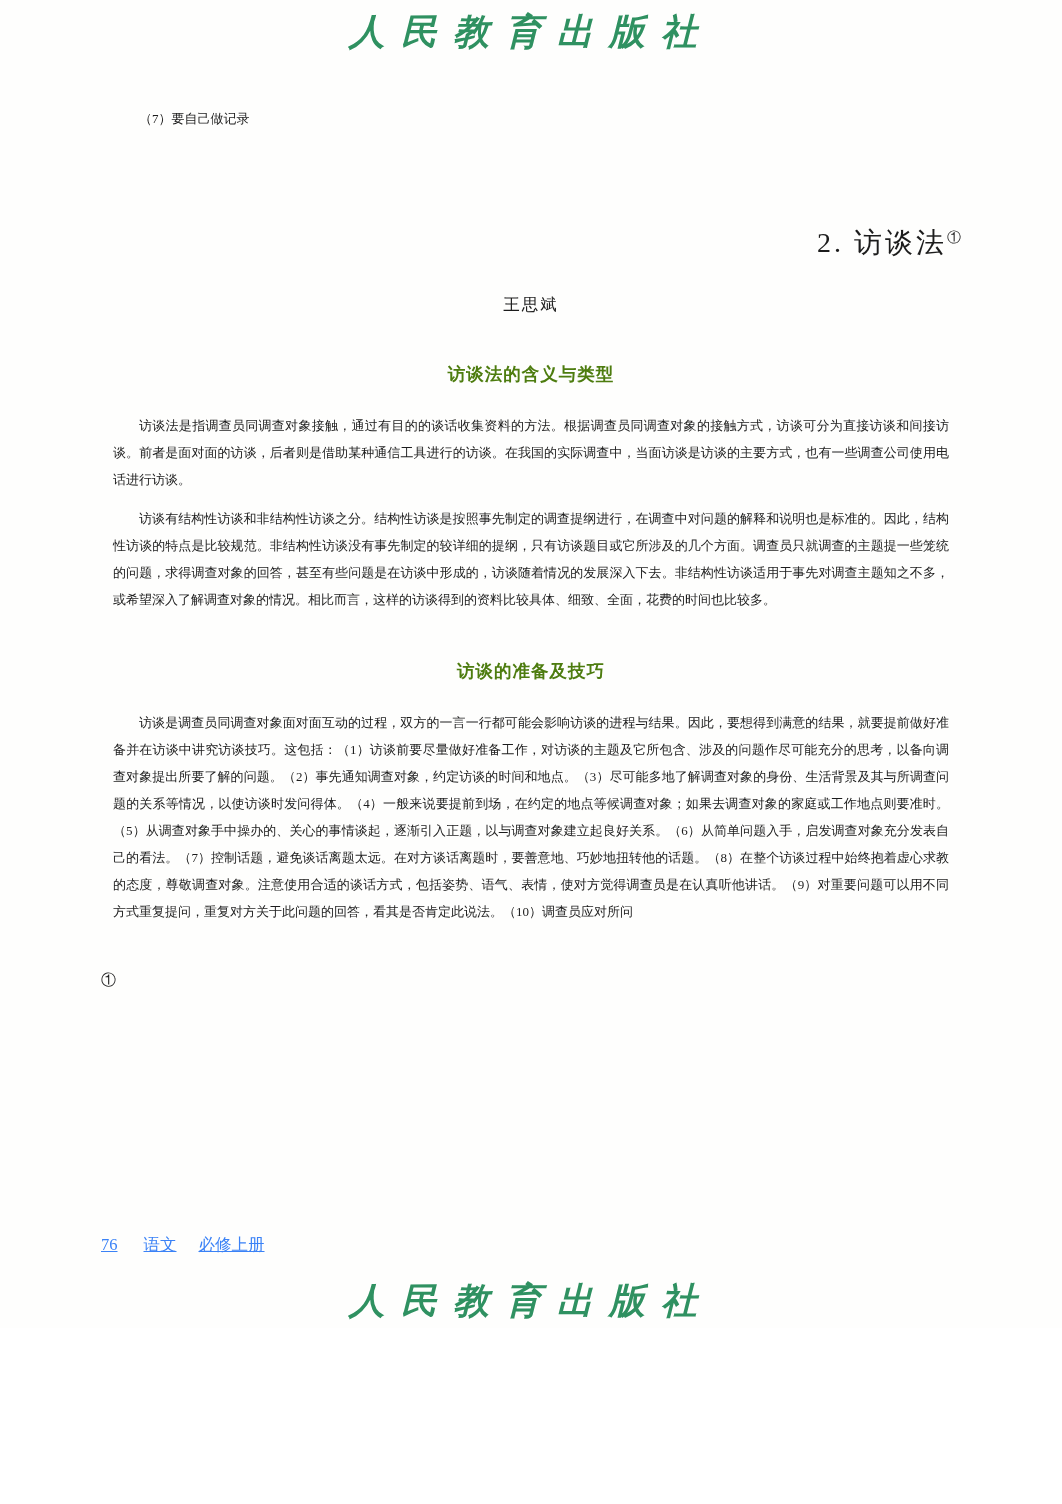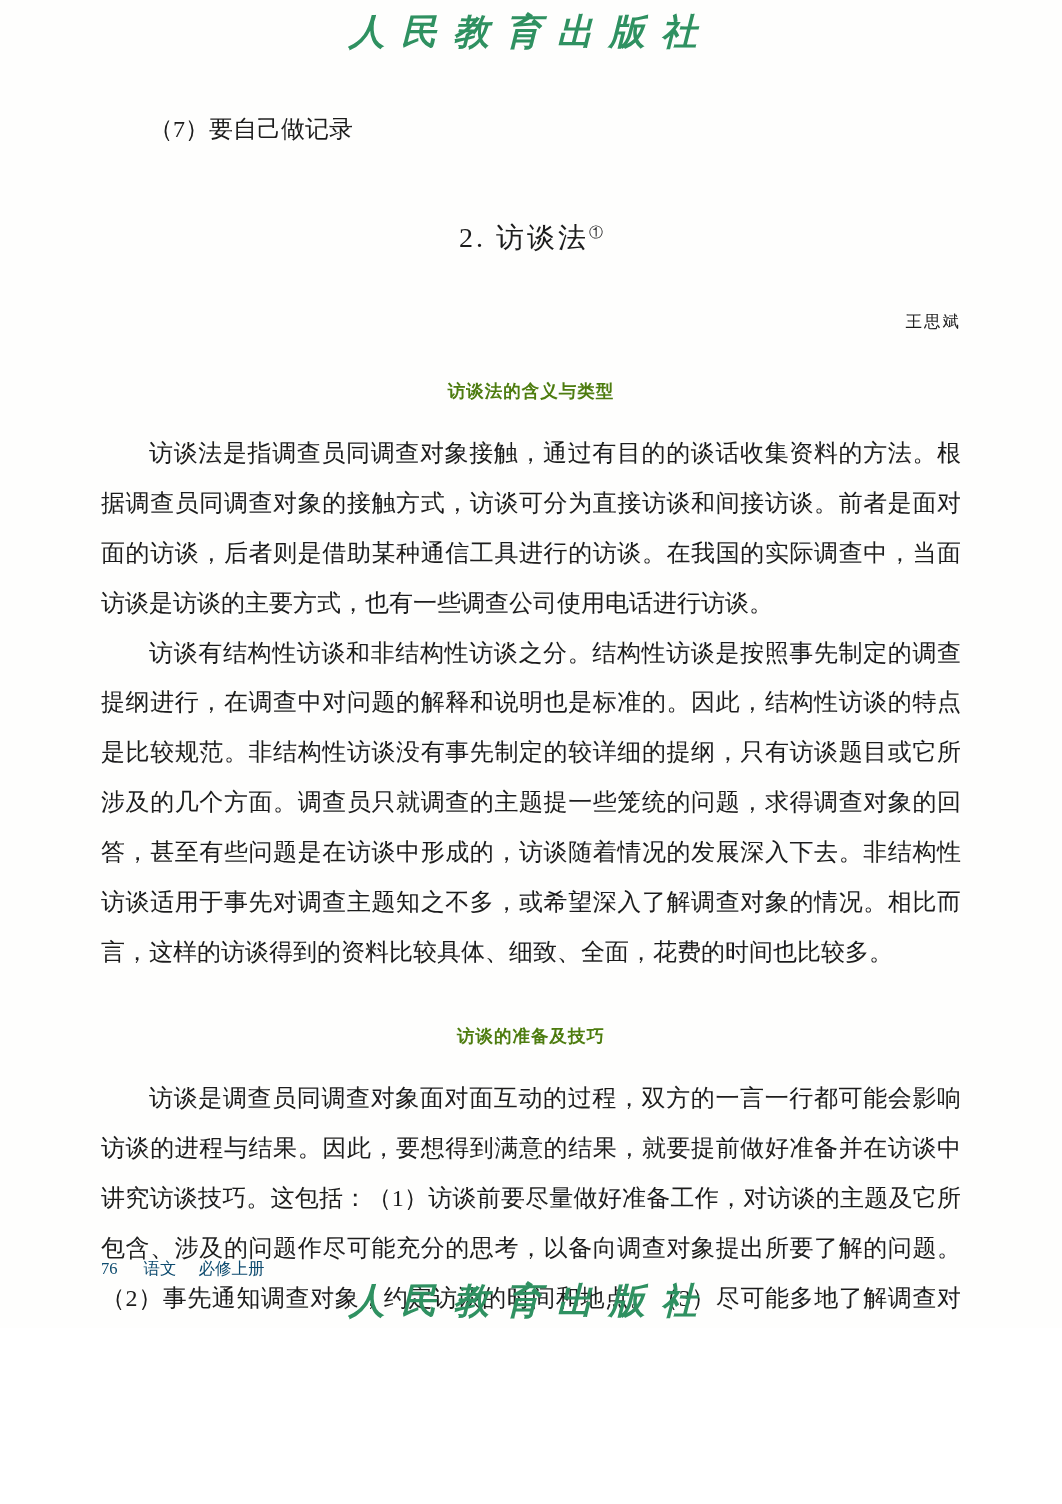--- a/index.html
+++ b/index.html
@@ -33,44 +33,44 @@
     position: absolute;
     bottom: 2px;
     left: 0;
     right: 0;
   }
   .content {
     width: 860px;
     margin: 0 auto;
   }
   .body-para {
-    font-size: 24px;
+    font-size: 13px;
     line-height: 2.08;
     text-align: justify;
     text-indent: 2em;
-    margin: 0;
+    margin: 12px;
   }
   .first-block { margin-top: 48px; }
   .article-title {
-    text-align: center;
+    text-align: right;
     font-size: 28px;
     font-weight: normal;
     letter-spacing: 3px;
-    margin: 64px 0 0 0;
+    margin: 92px 0 0 0;
   }
   .article-title sup {
     font-size: 14px;
     letter-spacing: 0;
     vertical-align: super;
   }
   .author {
-    text-align: right;
+    text-align: center;
     font-size: 16.5px;
     letter-spacing: 2px;
-    margin-top: 54px;
+    margin-top: 32px;
   }
   .section-heading {
     text-align: center;
     font-family: "Liberation Sans", sans-serif;
     font-weight: bold;
     font-size: 17.5px;
     letter-spacing: 1px;
     margin-top: 46px;
     color: #4d7c0f;
   }
@@ -86,25 +86,26 @@
   .footnote-marker {
     flex: 0 0 auto;
     margin-right: 10px;
   }
   .footnote-text {
     white-space: pre-line;
   }
   .page-footer {
     position: absolute;
     left: 101px;
-    bottom: 48px;
+    bottom: 72px;
     font-size: 16.5px;
-    color: #0c4a6e;
+    color: #3b82f6;
     display: flex;
     align-items: baseline;
+    text-decoration: underline;
   }
   .page-footer .page-number {
     font-family: "Liberation Serif", serif;
     margin-right: 26px;
   }
   .page-footer .footer-subject { margin-right: 22px; }
 </style>
 </head>
 <body>
 

